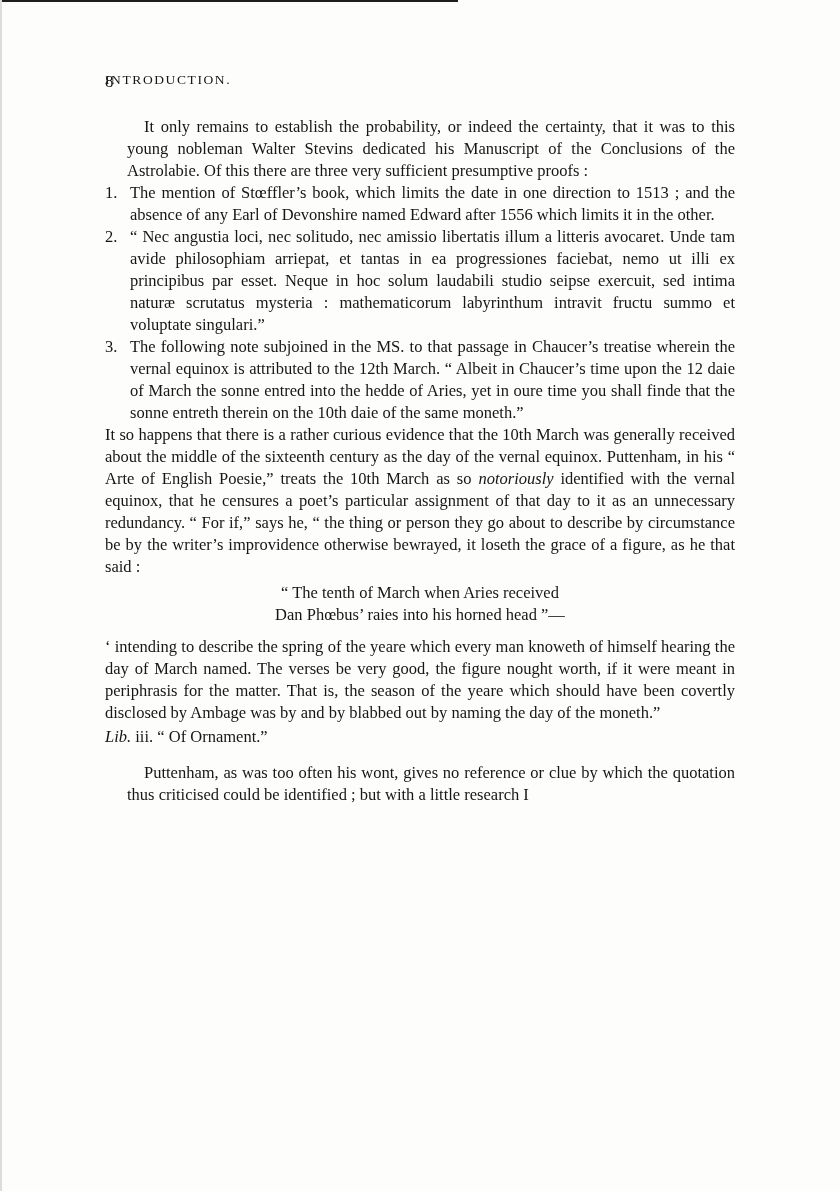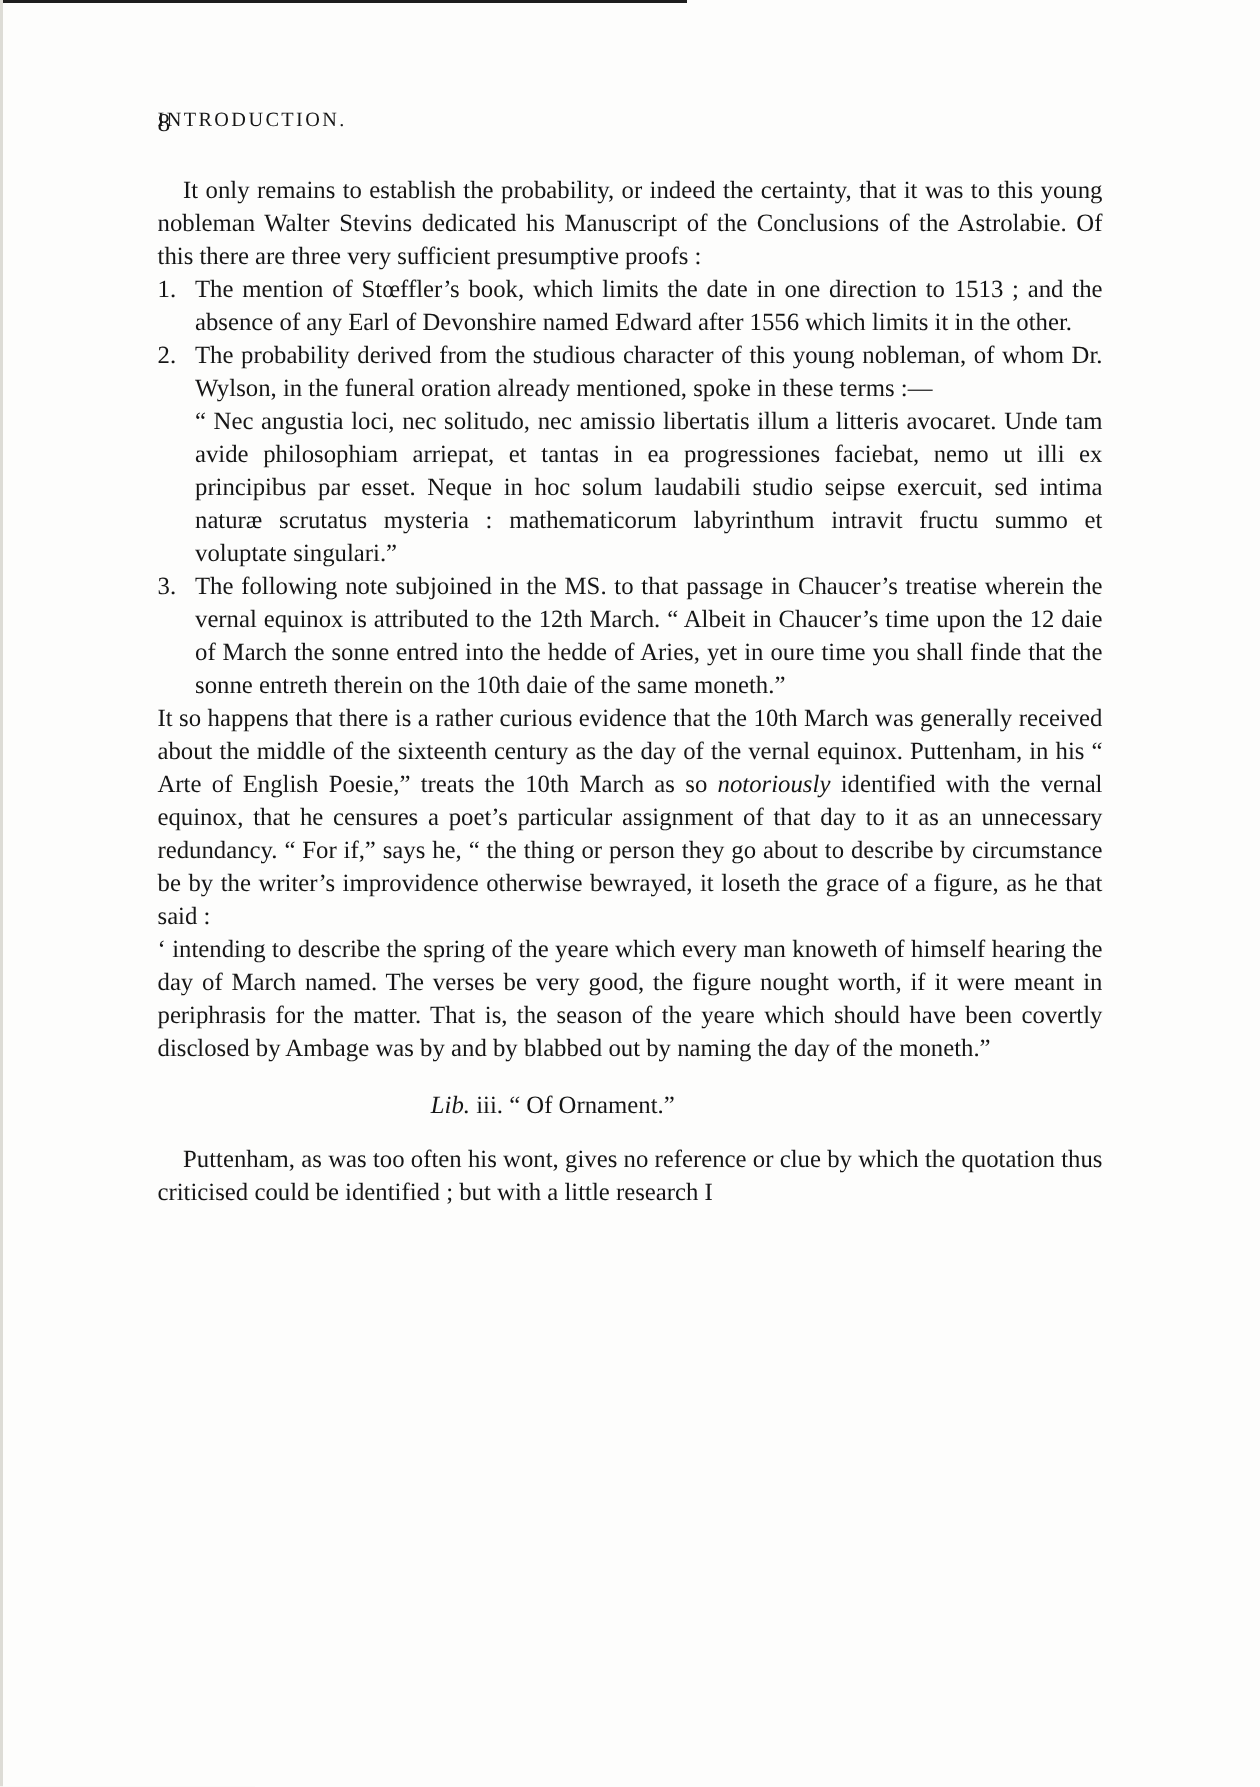--- a/index.html
+++ b/index.html
@@ -42,43 +42,43 @@
   .running-header {
     font-size: 13.5px;
     letter-spacing: 1.6px;
   }
   .para {
     margin: 0;
     font-size: 16.5px;
     line-height: 22px;
     text-align: justify;
   }
-  .indent { text-indent: 17px; }
+  .indent { text-indent: 17px; margin-left: 22px; }
   .list-item {
     position: relative;
     padding-left: 25px;
   }
   .list-item .num {
     position: absolute; left: 0; top: 0;
     font-size: 16.5px;
     line-height: 22px;
   }
   .verse {
     margin: 4px 0 10px 0;
     text-align: center;
   }
   .verse-line {
     font-size: 16.5px;
     line-height: 22px;
   }
   .citation {
-    margin: 16px 0 14px 0;
+    margin: 2px 0 14px 0;
     font-size: 16.5px;
     line-height: 22px;
-    text-align: center;
+    text-align: left;
     padding-right: 103px;
   }
   .closing { margin-top: 2px; font-family: Liberation Serif, serif; }
   em { font-style: italic; }
 </style>
 </head>
 <body>
 
 <div class="page">
   <div class="scan-edge-top"></div>
@@ -93,31 +93,34 @@
 
     <p class="para indent">It only remains to establish the probability, or indeed the certainty, that it was to this young nobleman Walter Stevins dedicated his Manuscript of the Conclusions of the Astrolabie.  Of this there are three very sufficient presumptive proofs :</p>
 
     <div class="list-item">
       <span class="num">1.</span>
       <p class="para">The mention of Stœffler’s book, which limits the date in one direction to 1513 ; and the absence of any Earl of Devonshire named Edward after 1556 which limits it in the other.</p>
     </div>
 
     <div class="list-item">
       <span class="num">2.</span>
-      <p class="para">The probability derived from the studious character of this young nobleman, of whom Dr. Wylson, in the funeral oration already mentioned, spoke in these terms :—</p>
       <p class="para">“ Nec angustia loci, nec solitudo, nec amissio libertatis illum a litteris avocaret.  Unde tam avide philosophiam arriepat, et tantas in ea progressiones faciebat, nemo ut illi ex principibus par esset.  Neque in hoc solum laudabili studio seipse exercuit, sed intima naturæ scrutatus mysteria : mathematicorum labyrinthum intravit fructu summo et voluptate singulari.”</p>
     </div>
 
     <div class="list-item">
       <span class="num">3.</span>
       <p class="para">The following note subjoined in the MS. to that passage in Chaucer’s treatise wherein the vernal equinox is attributed to the 12th March.  “ Albeit in Chaucer’s time upon the 12 daie of March the sonne entred into the hedde of Aries, yet in oure time you shall finde that the sonne entreth therein on the 10th daie of the same moneth.”</p>
     </div>
 
     <p class="para"><span>It so happens that there is a rather curious evidence that the 10th March was generally received about the middle of the sixteenth century as the day of the vernal equinox.  Puttenham, in his “ Arte of English Poesie,” treats the 10th March as so </span><em>notoriously</em><span> identified with the vernal equinox, that he censures a poet’s particular assignment of that day to it as an unnecessary redundancy. “ For if,” says he, “ the thing or person they go about to describe by circumstance be by the writer’s improvidence otherwise bewrayed, it loseth the grace of a figure, as he that said :</span></p>
 
+    <div class="verse">
+      <div class="verse-line">“ The tenth of March when Aries received</div>
+      <div class="verse-line">Dan Phœbus’ raies into his horned head ”—</div>
+    </div>
 
     <p class="para">‘ intending to describe the spring of the yeare which every man knoweth of himself hearing the day of March named.  The verses be very good, the figure nought worth, if it were meant in periphrasis for the matter.  That is, the season of the yeare which should have been covertly disclosed by Ambage was by and by blabbed out by naming the day of the moneth.”</p>
 
     <p class="citation"><em>Lib.</em><span> iii. “ Of Ornament.”</span></p>
 
     <p class="para indent closing">Puttenham, as was too often his wont, gives no reference or clue by which the quotation thus criticised could be identified ; but with a little research I</p>
 
   </div>
 </div>
 

